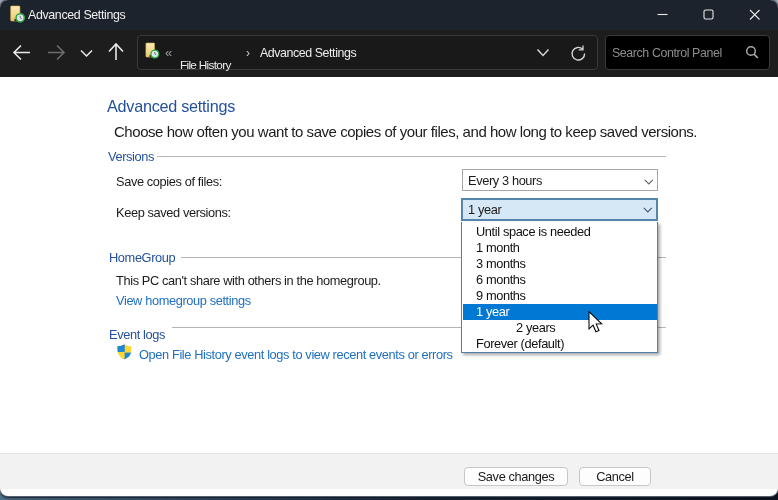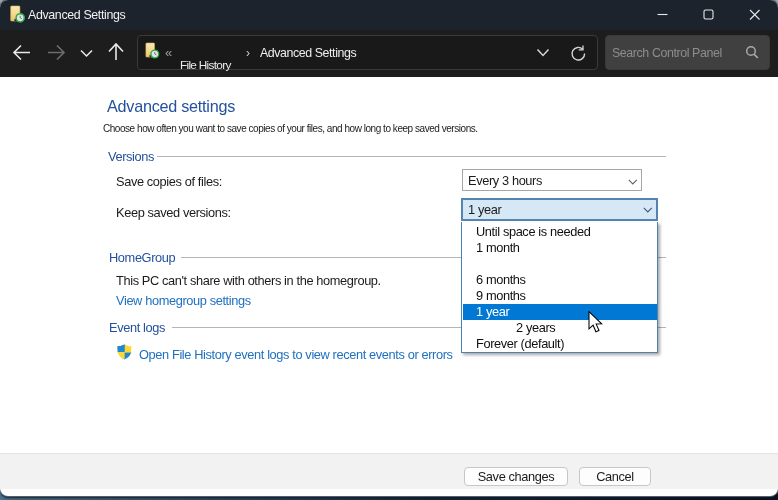--- a/index.html
+++ b/index.html
@@ -11,30 +11,30 @@
          border-radius:8px; overflow:hidden; background:#fff;
          box-shadow:0 0 0 1px #57606a, 0 2px 1px rgba(18,30,46,.7), 0 4px 8px rgba(0,0,0,.4); }
   .titlebar { position:absolute; left:0; top:0; width:778px; height:30px; background:#1c232c; }
   .titlebar .ttext { position:absolute; left:28px; top:8px; color:#f0f0f0; font-size:12.4px; letter-spacing:-0.35px; }
   .navbar { position:absolute; left:0; top:30px; width:778px; height:47px; background:#1d1d1d; }
   .navsvg { position:absolute; left:0; top:0; }
   .addr { position:absolute; left:137px; top:5px; width:461px; height:35px;
           border:1px solid #3a3a3a; background:#191919; border-radius:4px; }
   .addr .crumb { position:absolute; top:10px; color:#ededed; font-size:11.8px; letter-spacing:-0.5px; white-space:nowrap; }
   .search { position:absolute; left:605px; top:5px; width:165px; height:35px;
-            border:1px solid #3a3a3a; background:#404040; border-radius:4px; }
+            border:1px solid #3a3a3a; background:#000000; border-radius:4px; }
   .search .ph { position:absolute; left:6px; top:10px; color:#8d8d8d; font-size:12.4px; letter-spacing:-0.4px; }
   .content { position:absolute; left:0; top:77px; width:778px; height:376px; background:#fff; }
   .h1 { position:absolute; left:107px; top:20px; color:#24519d; font-size:16.2px; letter-spacing:-0.25px; }
-  .para { position:absolute; left:103px; top:46px; color:#1b1b1b; font-size:10px; letter-spacing:-0.46px; white-space:nowrap; }
+  .para { position:absolute; left:114px; top:46px; color:#1b1b1b; font-size:15px; letter-spacing:-0.46px; white-space:nowrap; }
   .grp { position:absolute; color:#24519d; font-size:12.8px; letter-spacing:-0.38px; white-space:nowrap; }
   .hr { position:absolute; height:1px; background:#b5b5b5; }
   .lbl { position:absolute; color:#1b1b1b; font-size:12.8px; letter-spacing:-0.38px; white-space:nowrap; }
   .link { position:absolute; color:#2070c0; font-size:12.8px; letter-spacing:-0.38px; white-space:nowrap; }
-  .combo { position:absolute; left:462px; width:180px; height:22px; background:#fff;
+  .combo { position:absolute; left:462px; width:196px; height:22px; background:#fff;
            border:1px solid #a6a6a6; font-size:12.8px; letter-spacing:-0.38px; color:#1b1b1b; }
   .combo .ctext { position:absolute; left:5px; top:3px; }
   .combo2 { position:absolute; left:461px; top:121px; width:197px; height:23px;
             background:#d6e7f5; border:2px solid #5585ae; font-size:12.8px; letter-spacing:-0.38px; color:#1b1b1b; }
   .ddlist { position:absolute; left:461px; top:145px; width:197px; height:131px;
             background:#fff; border:1px solid #4f81ad; border-top:none;
             box-shadow:2px 2px 3px rgba(0,0,0,.35); }
   .ddlist .it { position:absolute; left:1px; width:193px; height:16px; font-size:12.8px; letter-spacing:-0.38px;
                 color:#101010; padding-left:13px; line-height:16px; white-space:nowrap; }
   .ddlist .sel { background:#0078d4; color:#fff; width:194px; }
@@ -132,41 +132,42 @@
       <span class="ctext">Every 3 hours</span>
       <svg style="position:absolute; right:3.5px; top:8.5px;" width="10" height="8">
         <path d="M0.8 0.8 L4.8 5 L8.8 0.8" stroke="#666" stroke-width="1.15" fill="none"></path>
       </svg>
     </div>
     <div class="lbl" style="left:116px; top:128px;">Keep saved versions:</div>
     <div class="grp" style="left:109px; top:173px;">HomeGroup</div>
     <div class="hr" style="left:181px; top:180px; width:485px;"></div>
     <div class="lbl" style="left:116px; top:196px;">This PC can't share with others in the homegroup.</div>
     <div class="link" style="left:116px; top:216px;">View homegroup settings</div>
-    <div class="grp" style="left:109px; top:243px;">Event logs</div>
+    <div class="grp" style="left:109px; top:250px;">Event logs</div>
     <div class="hr" style="left:172px; top:250px; width:494px;"></div>
     <svg style="position:absolute; left:117px; top:267px;" width="15" height="16" viewBox="0 0 15 16">
       <path d="M7.5 0.5 C5 1.8 2.5 2.3 0.6 2.3 C0.6 7.5 1.8 12.6 7.5 15.4 C13.2 12.6 14.4 7.5 14.4 2.3 C12.5 2.3 10 1.8 7.5 0.5 Z" fill="#fdd835"></path>
       <path d="M7.5 0.5 C5 1.8 2.5 2.3 0.6 2.3 C0.6 7.5 1.8 12.6 7.5 15.4 L7.5 0.5 Z" fill="#1e88d2"></path>
       <path d="M7.5 8 L14.2 8 C13.6 11 12 13.2 7.5 15.4 Z" fill="#1e88d2"></path>
       <path d="M7.5 8 L0.8 8 C1.4 11 3 13.2 7.5 15.4 Z" fill="#fdd835"></path>
       <rect x="0.6" y="7.4" width="13.8" height="1.2" fill="#fdd835"></rect>
       <path d="M7.5 0.5 L7.5 8 L0.6 8 L0.6 2.3 C2.5 2.3 5 1.8 7.5 0.5 Z" fill="#1e88d2"></path>
     </svg>
     <div class="link" style="left:139px; top:270px;">Open File History event logs to view recent events or errors</div>
 
     <div class="combo2">
       <span class="ctext" style="position:absolute; left:5px; top:2px;">1 year</span>
       <svg style="position:absolute; right:3.5px; top:7px;" width="10" height="8">
         <path d="M0.8 0.8 L4.8 5 L8.8 0.8" stroke="#3f5d78" stroke-width="1.15" fill="none"></path>
       </svg>
     </div>
     <div class="ddlist">
       <div class="it" style="top:2px;">Until space is needed</div>
       <div class="it" style="top:18px;">1 month</div>
+      <div class="it" style="top:34px;">3 months</div>
       <div class="it" style="top:50px;">6 months</div>
       <div class="it" style="top:66px;">9 months</div>
       <div class="it sel" style="top:82px;">1 year</div>
       <div class="it" style="top:98px;margin-left:40px;">2 years</div>
       <div class="it" style="top:114px;">Forever (default)</div>
     </div>
     <svg style="position:absolute; left:588px; top:234px;" width="16" height="24" viewBox="0 0 16 24">
       <path d="M1 0.7 L1 17.8 L5.1 14.2 L7.9 20.8 L11 19.5 L8.2 13.1 L13.7 12.8 Z" fill="#fff" stroke="#000" stroke-width="1.05"></path>
     </svg>
   </div>

